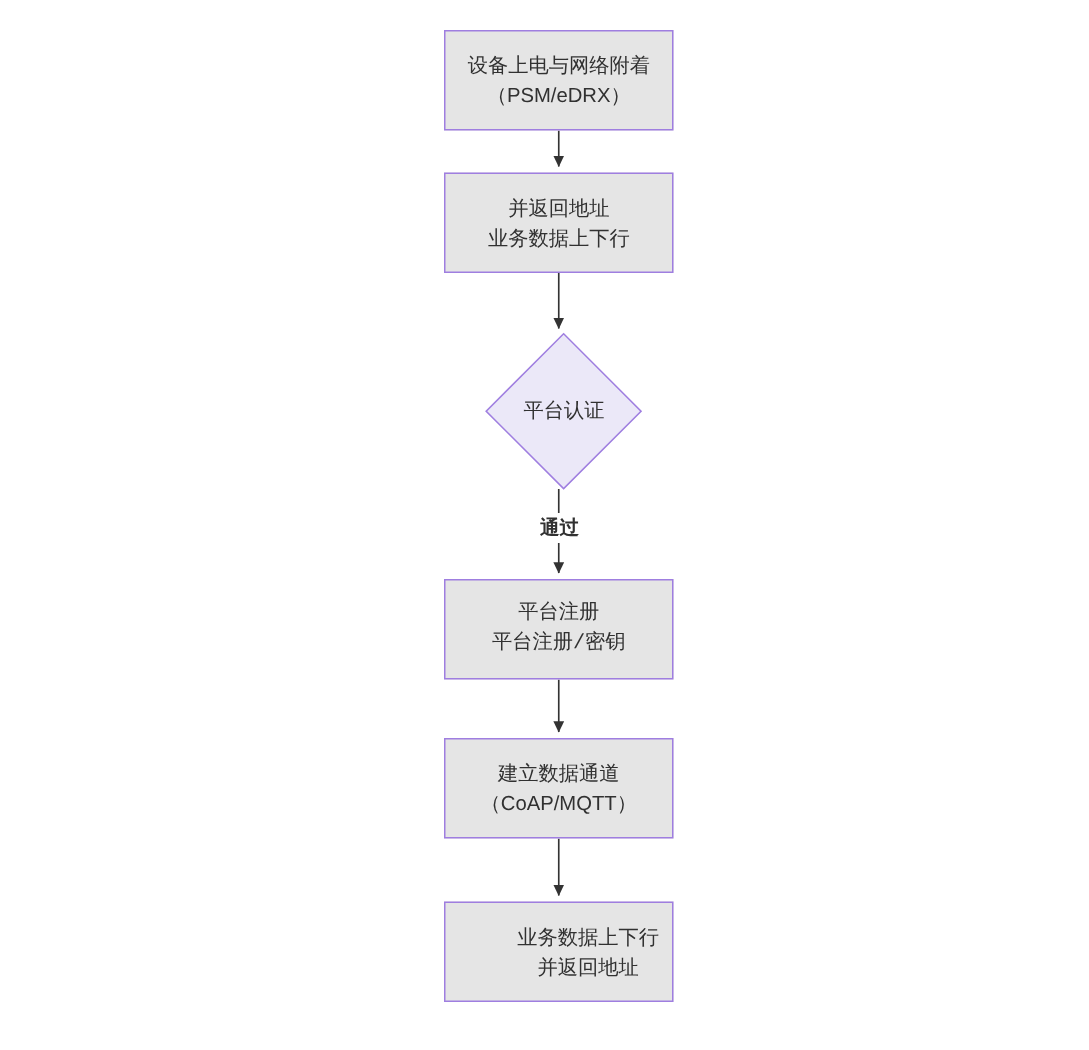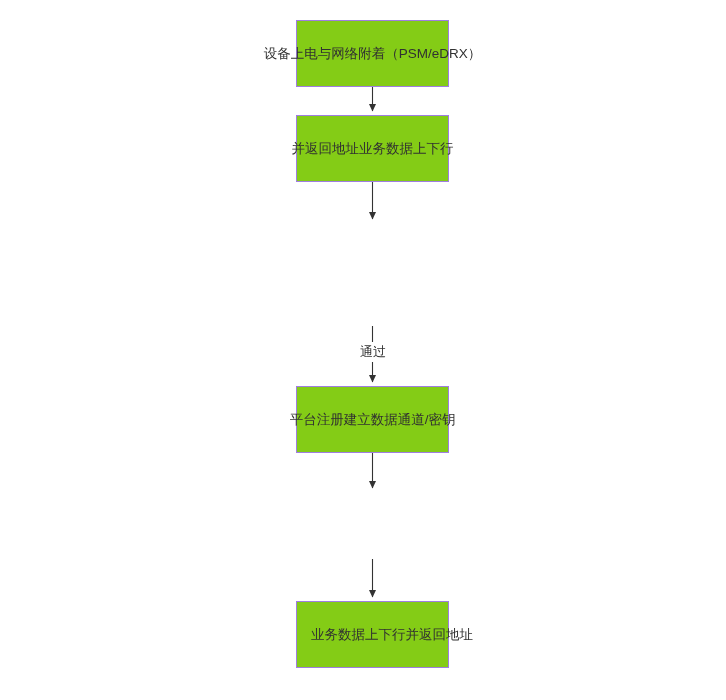--- a/index.html
+++ b/index.html
@@ -30,45 +30,45 @@
     top: 0;
     width: 726px;
     height: 700px;
     pointer-events: none;
   }
 
   
   .node {
     position: absolute;
     box-sizing: border-box;
-    background: #84cc16;
+    background: #e5e5e5;
     border: 1px solid #9f7ee0;
     display: flex;
-    flex-direction: row;
+    flex-direction: column;
     align-items: center;
     justify-content: center;
   }
   .node .line {
     color: #313131;
     font-size: 13.5px;
     line-height: 20px;
     white-space: nowrap;
     text-align: center;
   }
 
   
   .node-process {
     width: 153px;
     height: 67px;
     left: 296px;
   }
 
   #node-power   { top: 20px; }
   #node-boot    { top: 115px; }
-  #node-register{ top: 386px; }
+  #node-register{ top: 386px; font-family: Liberation Mono, monospace; }
   #node-channel { top: 492px; }
   #node-data    { top: 601px; padding-left: 39px; }
 
   
   .node-decision {
     position: absolute;
     left: 324px;
     top: 222px;
     width: 104px;
     height: 104px;
@@ -105,20 +105,21 @@
     color: #313131;
     font-size: 13px;
     line-height: 18px;
     padding: 1px 3px;
     white-space: nowrap;
     transform: translateX(-50%);
   }
   #edge-label-pass {
     left: 373px;
     top: 342px;
+    font-weight: bold;
   }
 </style>
 </head>
 <body>
 
 <div id="flow-canvas">
 
   <svg id="connectors" viewBox="0 0 726 700" width="726" height="700">
     <defs>
       <marker id="arrowhead" markerWidth="9" markerHeight="9" refX="7.2" refY="4.5" orient="auto" markerUnits="userSpaceOnUse">
@@ -138,27 +139,35 @@
   <div class="node node-process" id="node-power">
     <span class="line">设备上电与网络附着</span>
     <span class="line">（PSM/eDRX）</span>
   </div>
 
   <div class="node node-process" id="node-boot">
     <span class="line">并返回地址</span>
     <span class="line">业务数据上下行</span>
   </div>
 
+  <div class="node-decision" id="node-auth">
+    <span class="diamond-shape"></span>
+    <span class="diamond-label">平台认证</span>
+  </div>
 
   <span class="edge-label" id="edge-label-pass">通过</span>
 
   <div class="node node-process" id="node-register">
     <span class="line">平台注册</span>
-    <span class="line">建立数据通道/密钥</span>
+    <span class="line">平台注册/密钥</span>
   </div>
 
+  <div class="node node-process" id="node-channel">
+    <span class="line">建立数据通道</span>
+    <span class="line">（CoAP/MQTT）</span>
+  </div>
 
   <div class="node node-process" id="node-data">
     <span class="line">业务数据上下行</span>
     <span class="line">并返回地址</span>
   </div>
 
 </div>
 
 </body></html>

